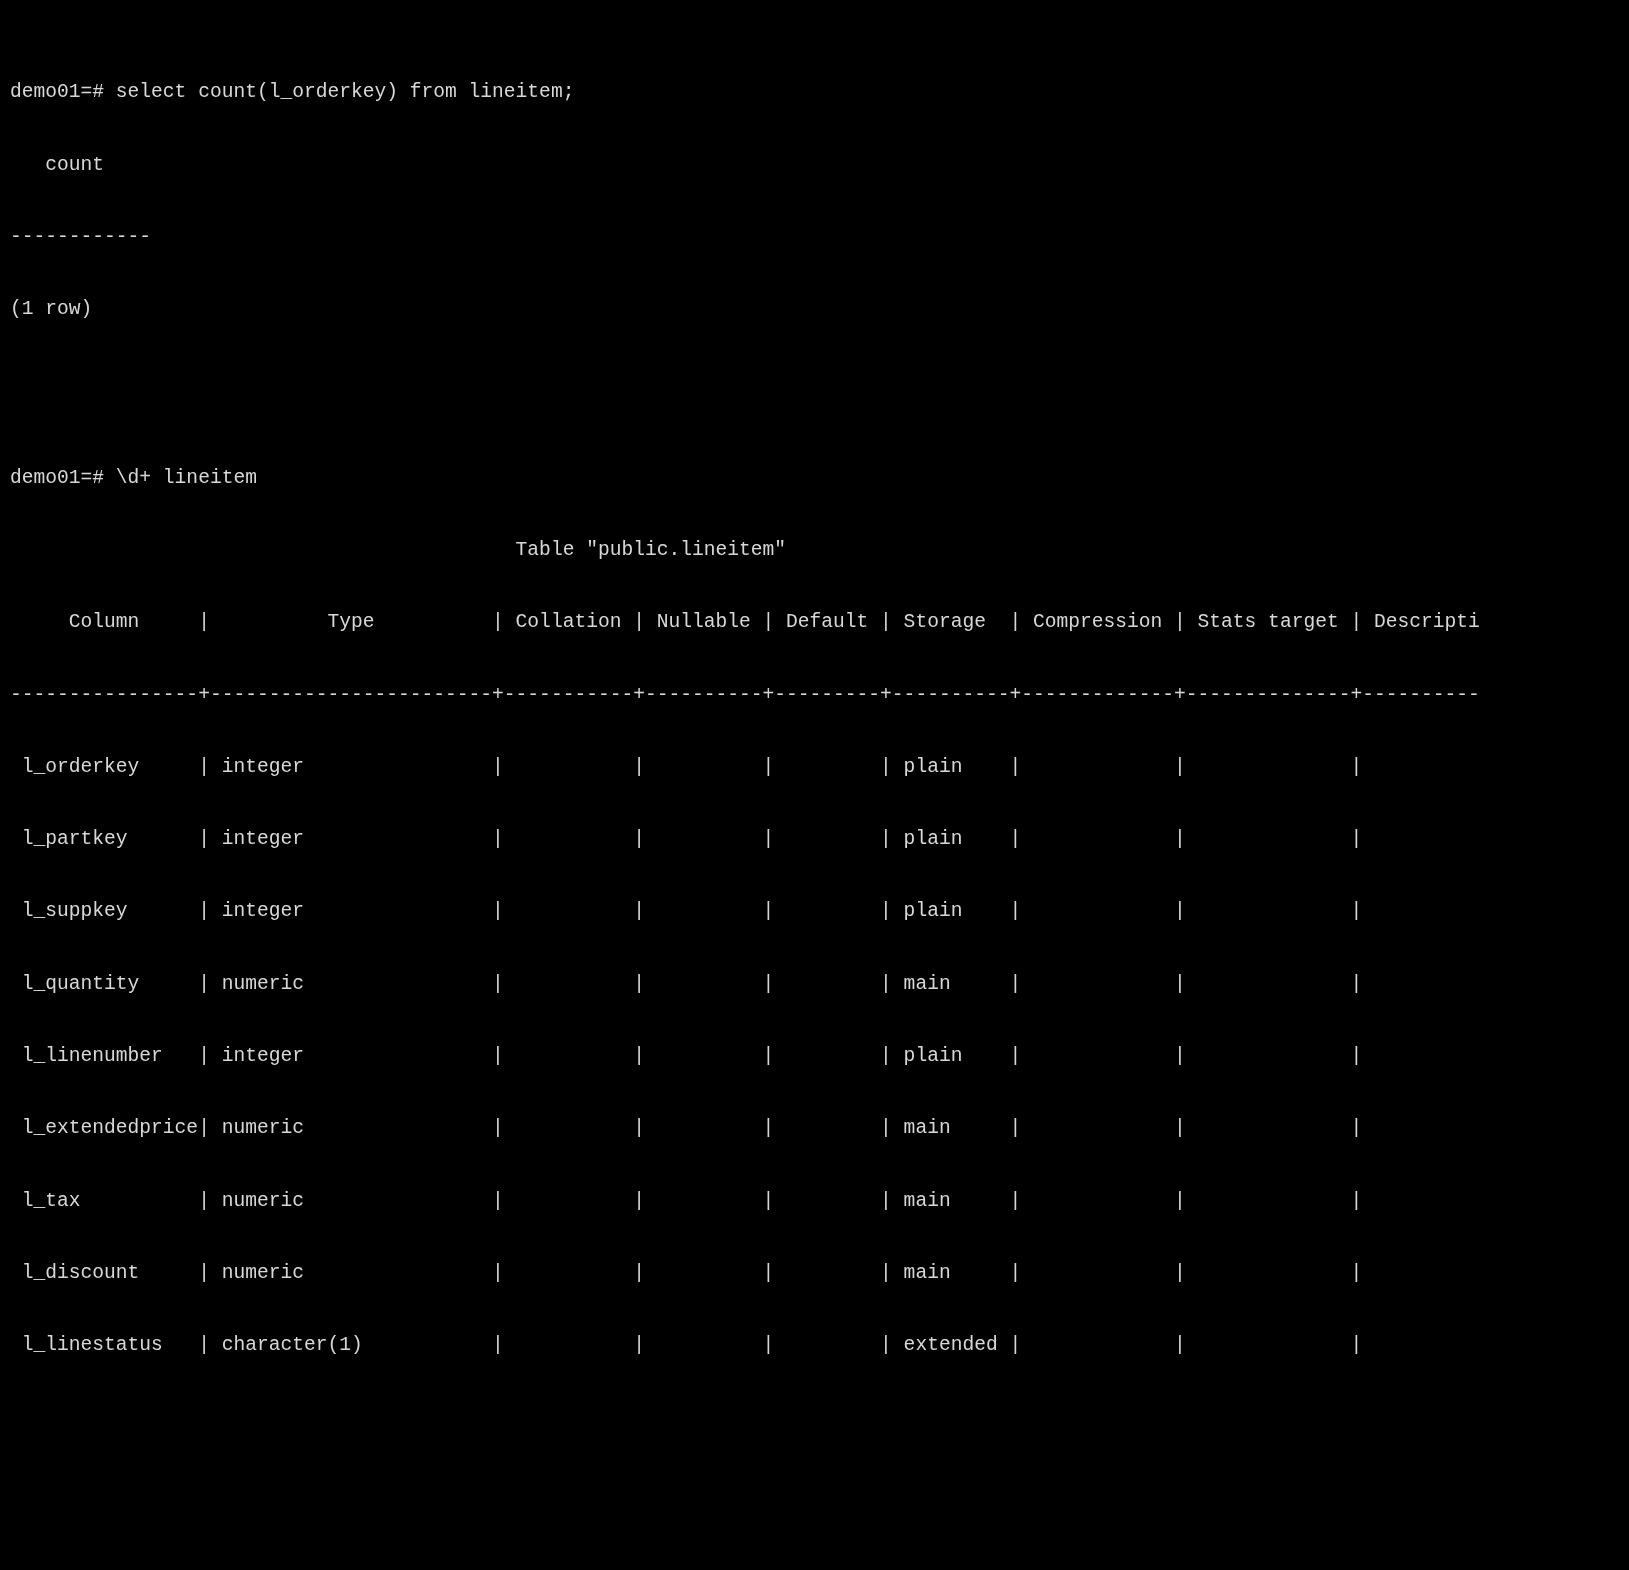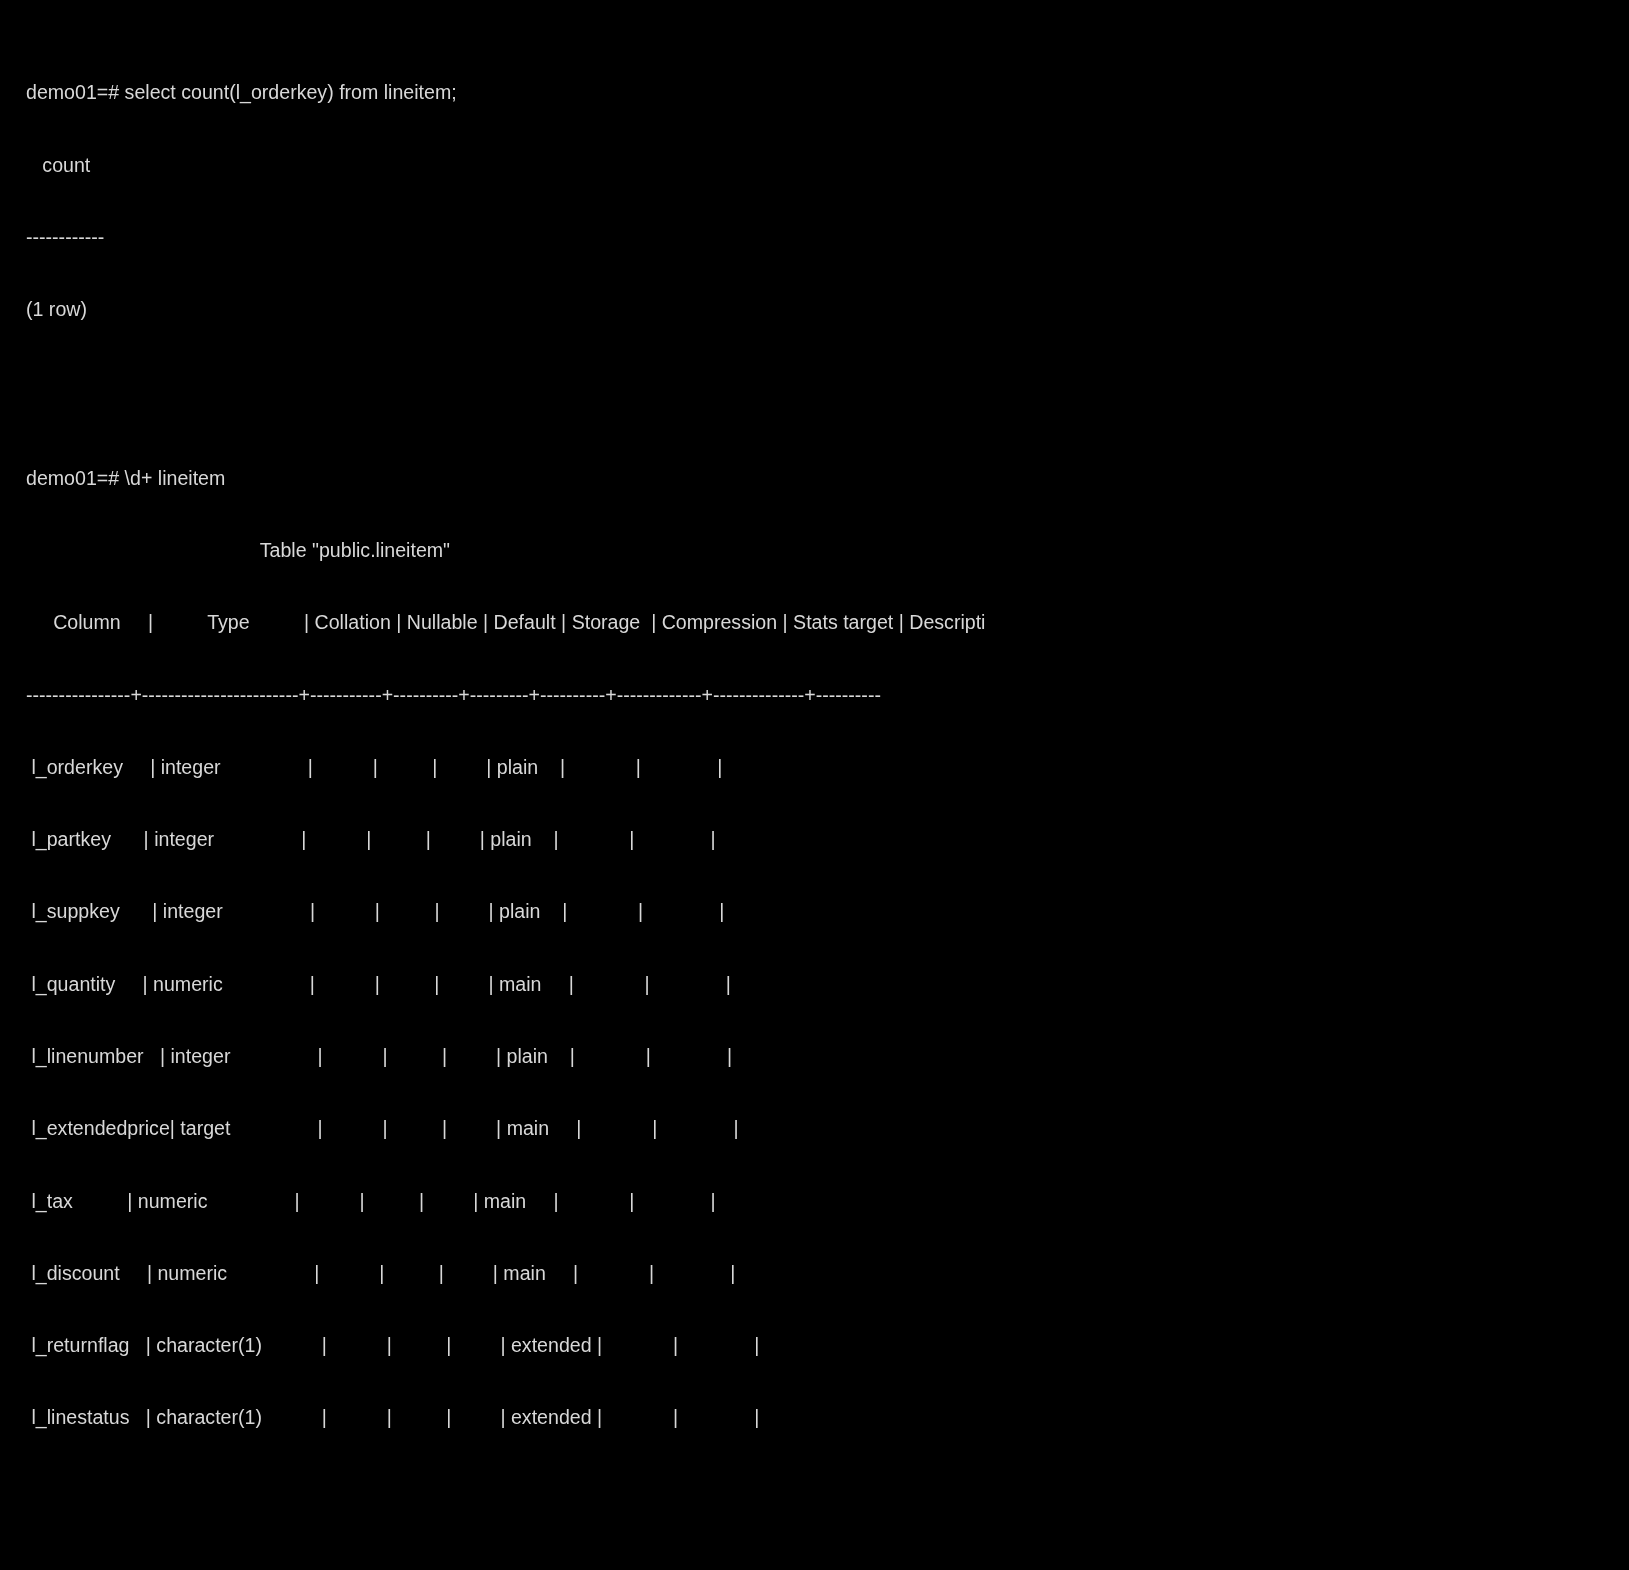--- a/index.html
+++ b/index.html
@@ -26,22 +26,21 @@
     letter-spacing: 0px;
     padding: 8px 0 0 10px;
     box-sizing: border-box;
     overflow: hidden;
     white-space: pre;
   }
   .line {
     white-space: pre;
     height: 24.1px;
     display: block;
-    font-family: Liberation Sans, sans-serif;
-    margin-left: 16px;
+    font-family: Liberation Mono, monospace;
   }
   .blank {
     height: 24.1px;
     display: block;
   }
 </style>
 </head>
 <body>
 
 <div id="terminal">
@@ -54,24 +53,23 @@
 
   <span class="line">demo01=# \d+ lineitem</span>
   <span class="line">                                           Table "public.lineitem"</span>
   <span class="line">     Column     |          Type          | Collation | Nullable | Default | Storage  | Compression | Stats target | Descripti</span>
   <span class="line">----------------+------------------------+-----------+----------+---------+----------+-------------+--------------+----------</span>
   <span class="line"> l_orderkey     | integer                |           |          |         | plain    |             |              |</span>
   <span class="line"> l_partkey      | integer                |           |          |         | plain    |             |              |</span>
   <span class="line"> l_suppkey      | integer                |           |          |         | plain    |             |              |</span>
   <span class="line"> l_quantity     | numeric                |           |          |         | main     |             |              |</span>
   <span class="line"> l_linenumber   | integer                |           |          |         | plain    |             |              |</span>
-  <span class="line"> l_extendedprice| target                |           |          |         | main     |             |              |</span>
+  <span class="line"> l_extendedprice| numeric                |           |          |         | main     |             |              |</span>
   <span class="line"> l_tax          | numeric                |           |          |         | main     |             |              |</span>
   <span class="line"> l_discount     | numeric                |           |          |         | main     |             |              |</span>
-  <span class="line"> l_returnflag   | character(1)           |           |          |         | extended |             |              |</span>
   <span class="line"> l_linestatus   | character(1)           |           |          |         | extended |             |              |</span>
   
   
   
   
   
   
   
   
   

